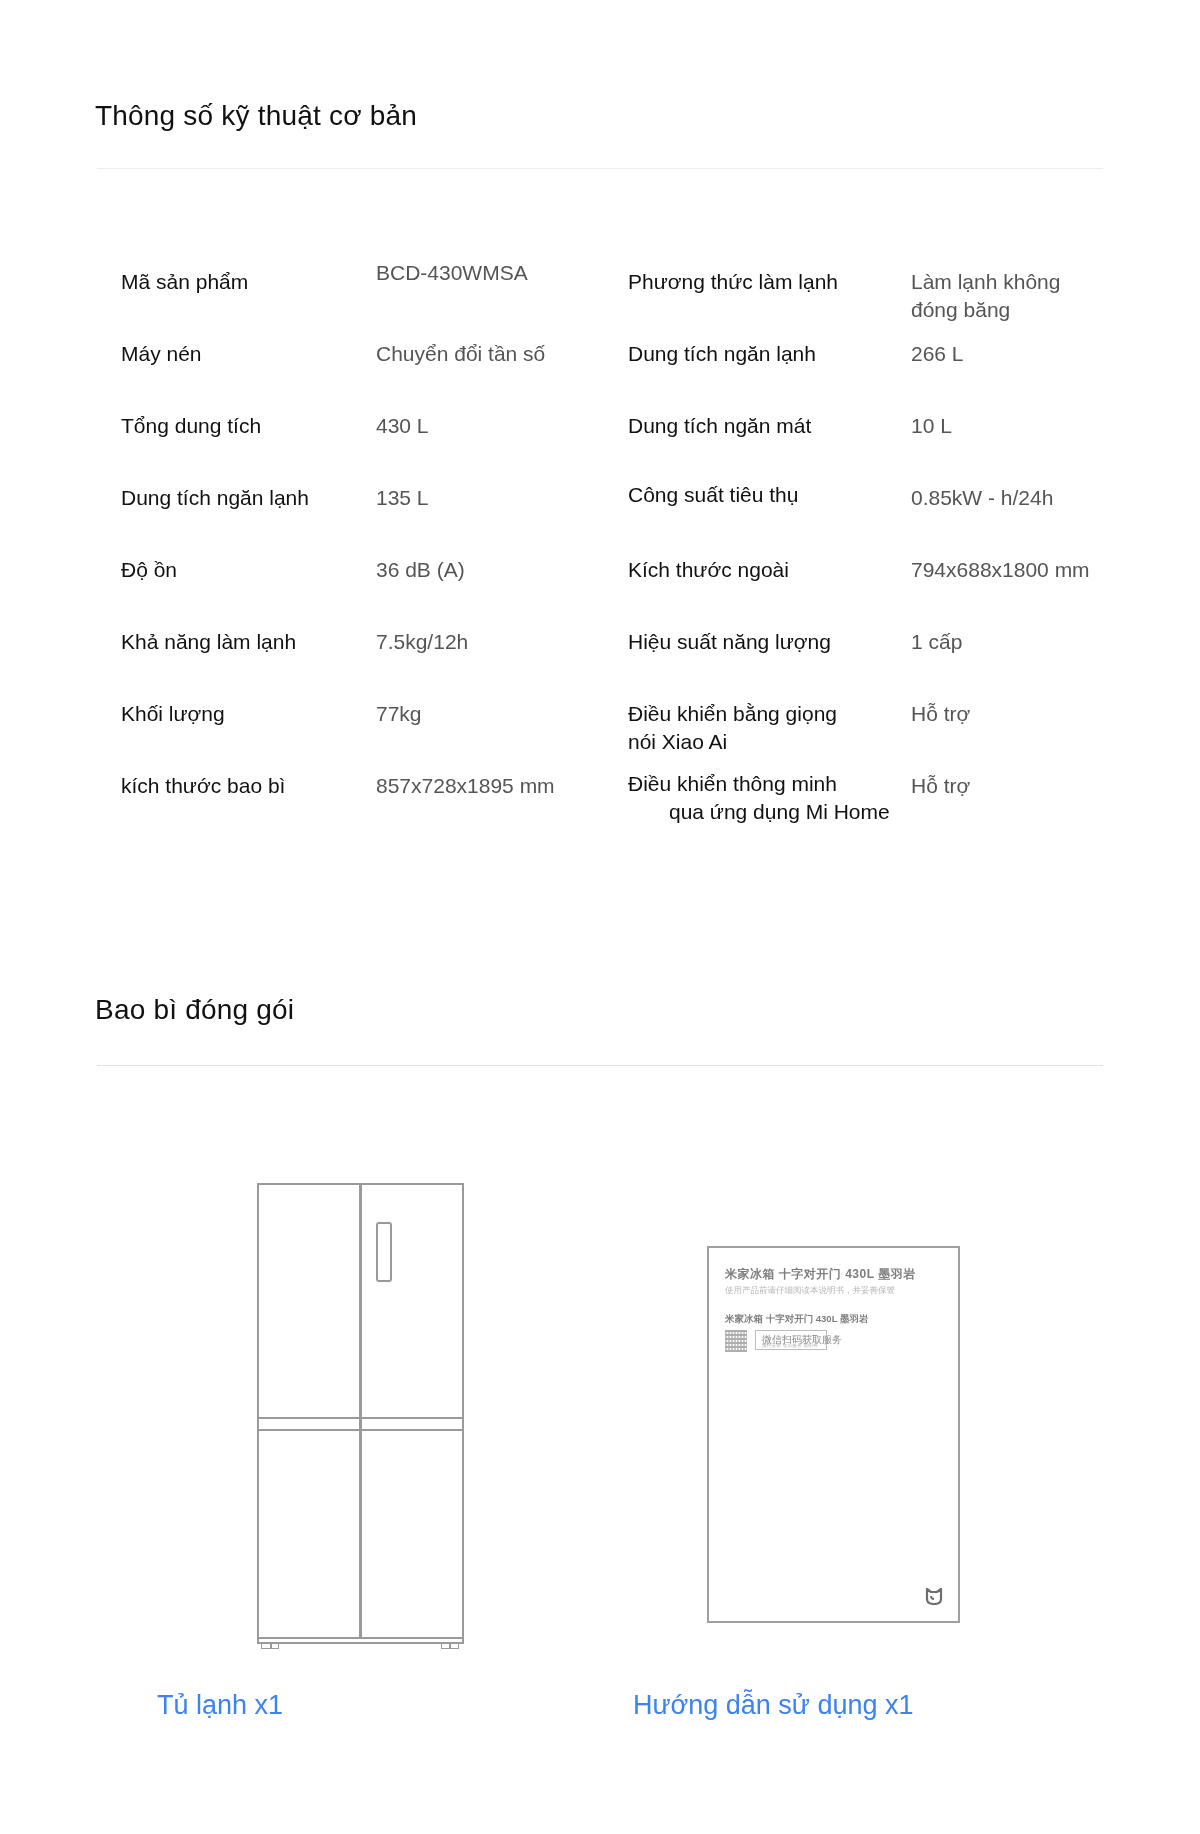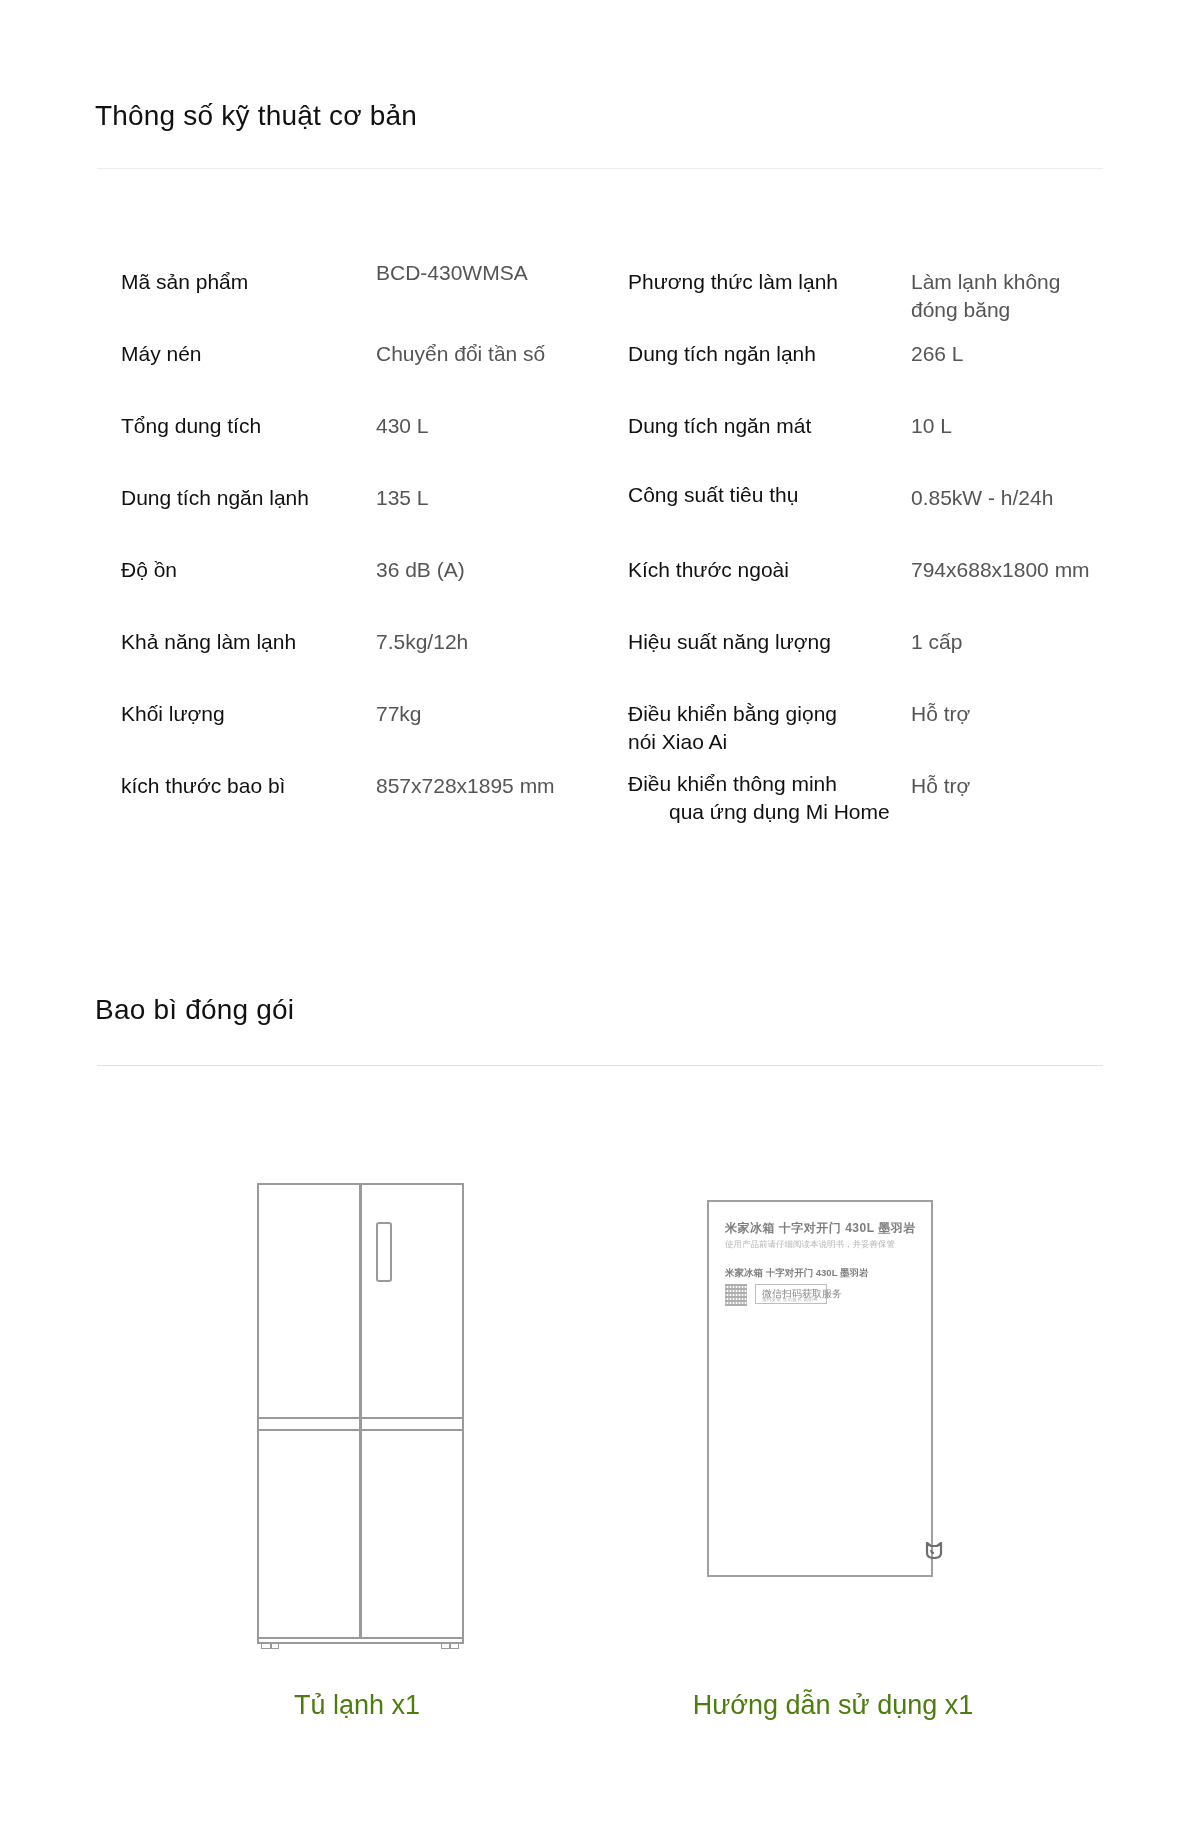--- a/index.html
+++ b/index.html
@@ -38,21 +38,21 @@
     }
     .fridge .base {
       position: absolute; border: 2px solid #9a9a9a; border-top-width: 1px; background: #fff;
     }
     .fridge .foot {
       position: absolute; border: 1.5px solid #9a9a9a; border-top: none; background: #fff;
     }
 
     
     .manual {
-      position: absolute; left: 707px; top: 1200px; width: 226px; height: 377px;
+      position: absolute; left: 707px; top: 1246px; width: 253px; height: 377px;
       border: 2px solid #a0a0a0; background: #fff;
     }
     .manual .m-title {
       position: absolute; left: 16px; top: 18px; font-size: 12px; font-weight: 700; color: #7d7d7d;
       white-space: nowrap; letter-spacing: 0.5px;
     }
     .manual .m-sub {
       position: absolute; left: 16px; top: 37px; font-size: 8.5px; color: #b5b5b5; white-space: nowrap;
     }
     .manual .m-title2 {
@@ -74,22 +74,22 @@
     }
     .manual .qr-box .qb-sub {
       position: absolute; left: 6px; top: 12px; font-size: 4.5px; color: #b0b0b0; white-space: nowrap;
       letter-spacing: 0.3px;
     }
     .manual .mijia-logo {
       position: absolute; left: 216px; top: 340px; width: 18px; height: 17px;
     }
 
     .caption {
-      position: absolute; font-size: 27px; color: #4d7c0f; font-weight: 500; white-space: nowrap;
-      text-align: center; width: 400px;
+      position: absolute; font-size: 27px; color: #3b82f6; font-weight: 500; white-space: nowrap;
+      width: 400px;
     }
   </style>
 </head>
 <body>
 
 <div class="section-title" style="top:100px;">Thông số kỹ thuật cơ bản</div>
 <div class="divider d1"></div>
 
 <div>
 

